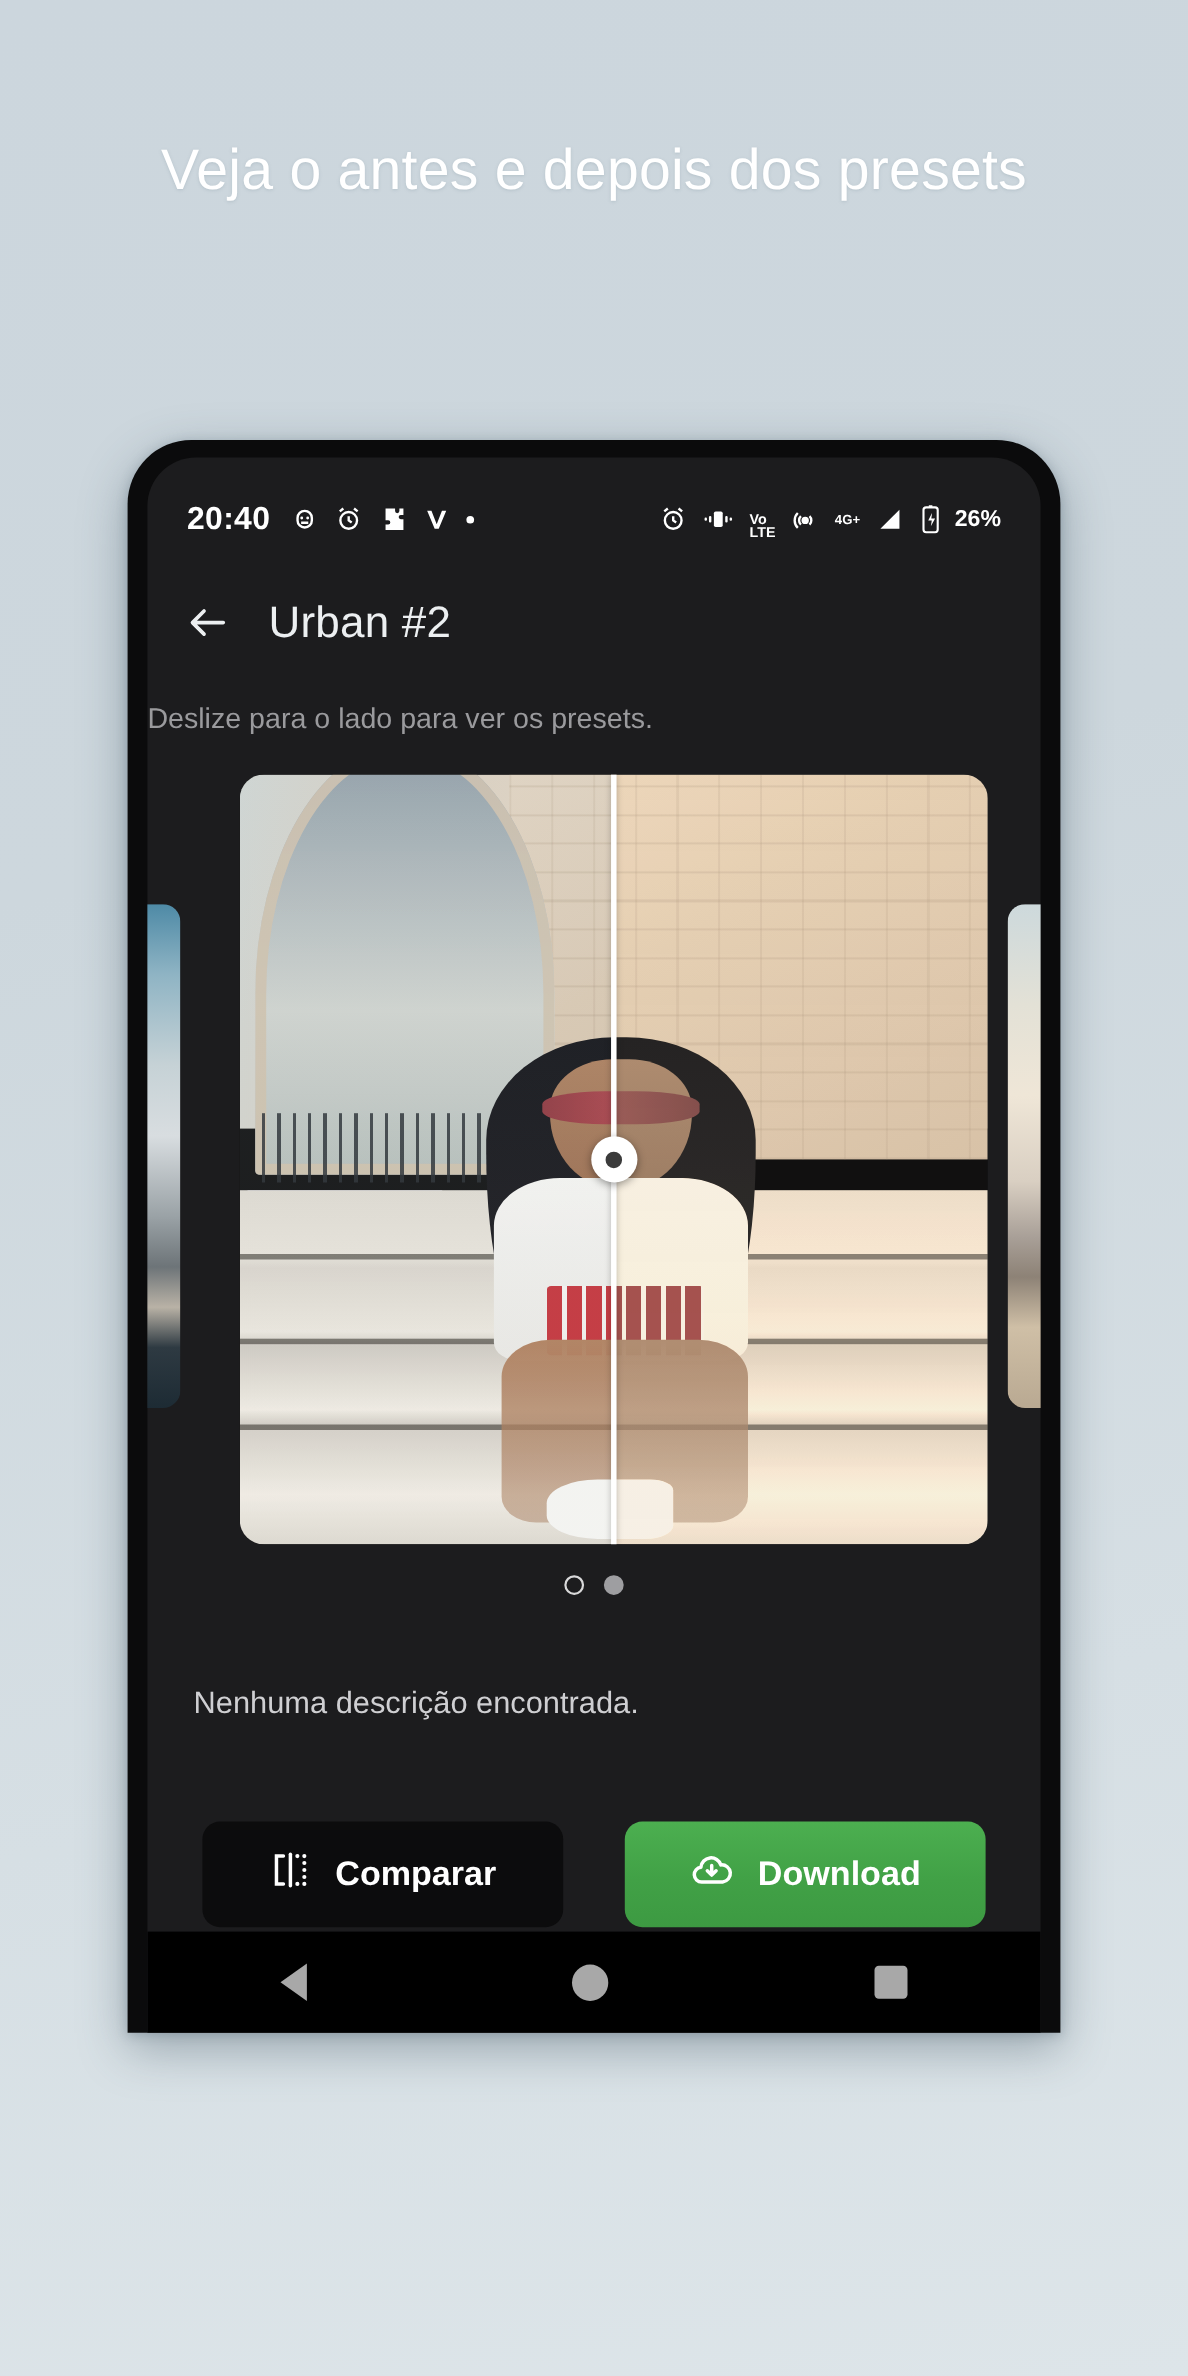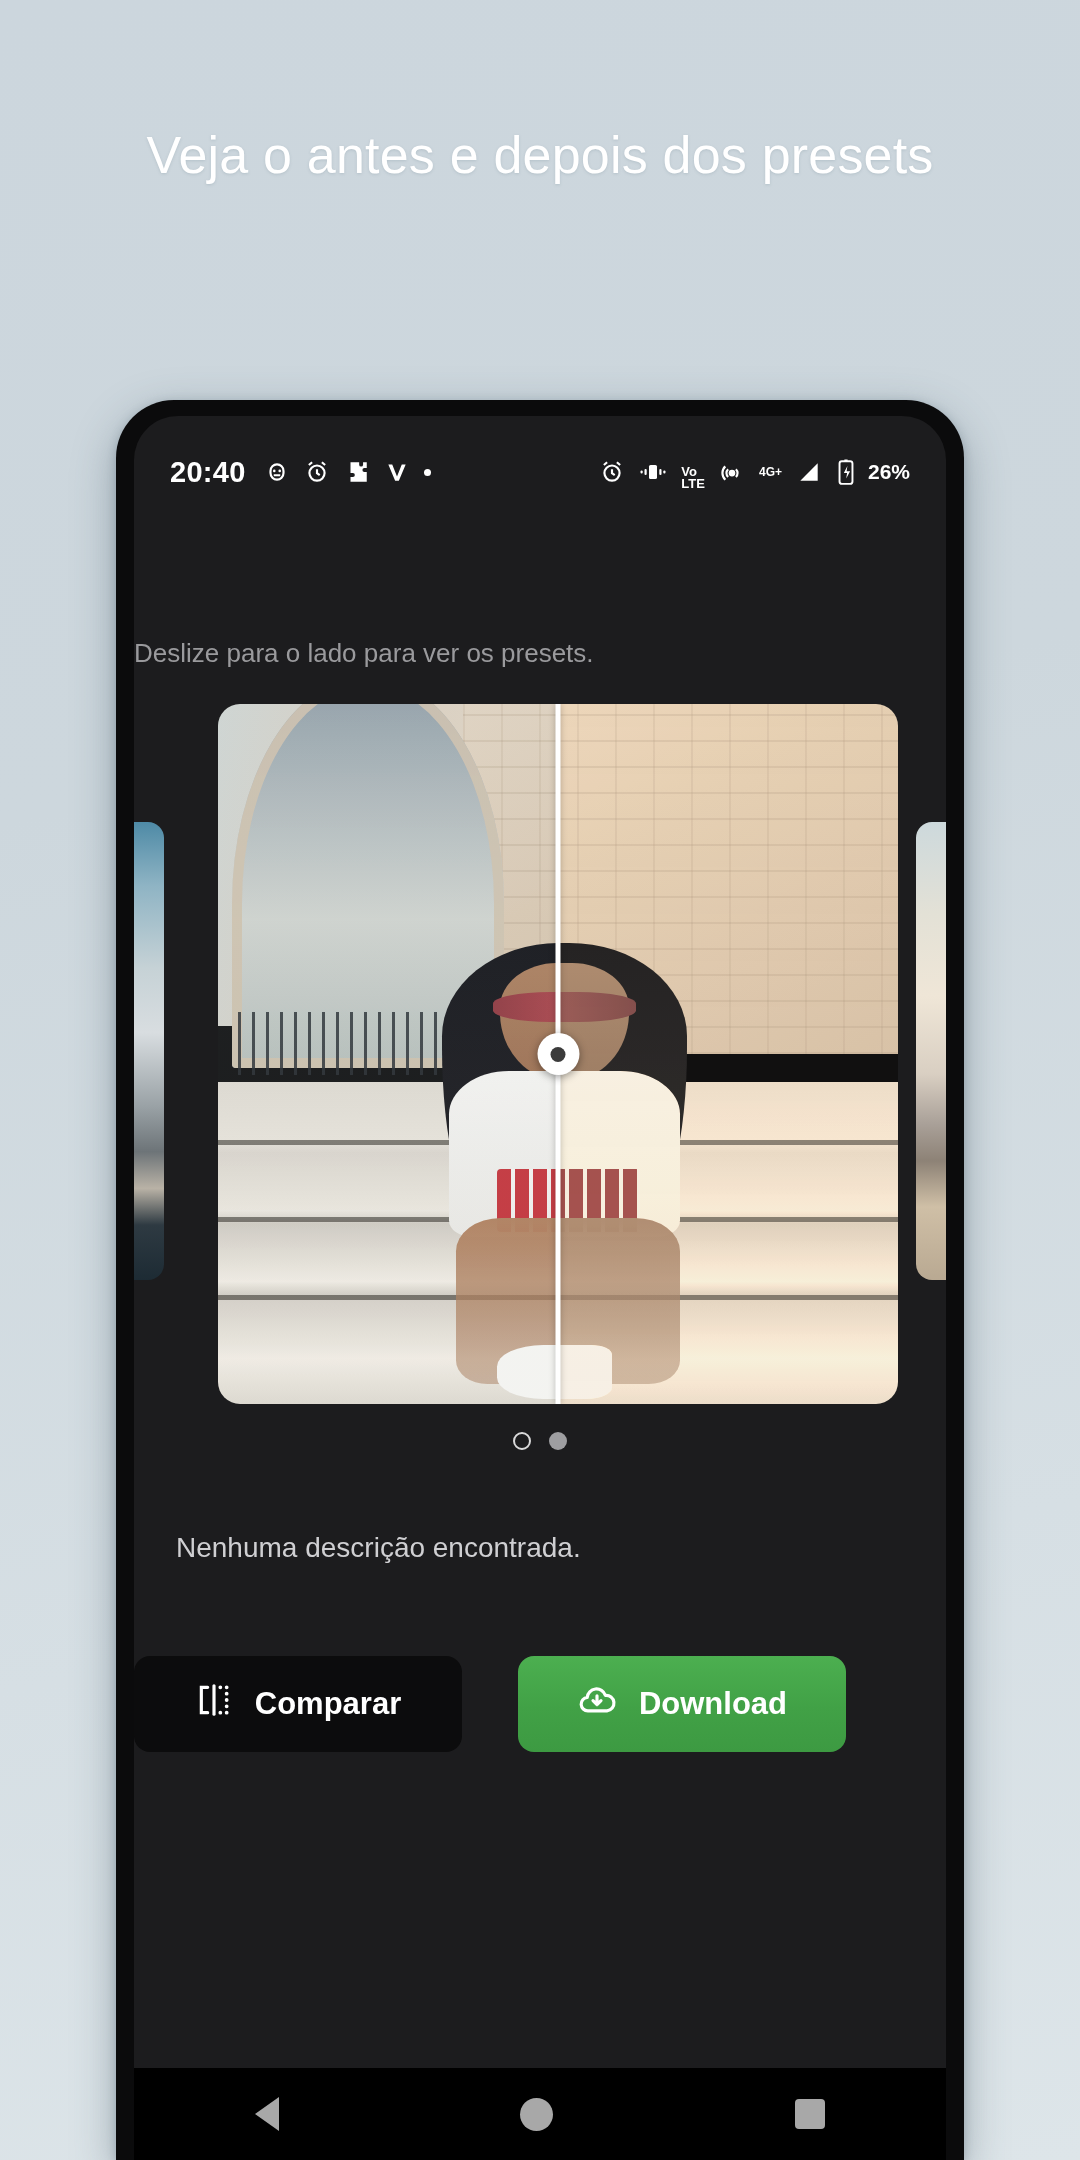--- a/index.html
+++ b/index.html
@@ -14,21 +14,21 @@
   .headline{
     position:absolute; left:0; top:125px; width:1080px;
     text-align:center; color:#ffffff;
     font-size:52px; font-weight:400; letter-spacing:.2px;
     text-shadow:0 1px 3px rgba(120,140,150,.28);
   }
 
   
   .phone{
     position:absolute; left:116px; top:400px;
-    width:848px; height:1760px;
+    width:848px; height:1448px;
     background:#0b0b0c;
     border-radius:58px 58px 0 0;
     box-shadow:0 14px 44px rgba(60,80,95,.40), 0 2px 10px rgba(60,80,95,.25);
     overflow:hidden;
   }
   .phone-inner{
     position:absolute; left:18px; top:16px; right:18px; bottom:0;
     background:#1c1c1e;
     border-radius:44px 44px 0 0;
     overflow:hidden;
@@ -211,21 +211,21 @@
 
   
   .desc{
     position:absolute; left:42px; top:1116px;
     color:#cfcfd2; font-size:28px;
   }
 
   
   .actions{
     position:absolute; left:0; top:1240px; width:100%;
-    display:flex; gap:56px;border-radius:21px;
+    display:flex; justify-content:center; gap:56px;border-radius:21px;
   }
   .btn{
     display:flex; align-items:center; justify-content:center; gap:22px;
     height:96px; border-radius:16px; cursor:pointer;
     font-size:31px; font-weight:700; color:#fff;
   }
   .btn.compare { width:328px; background:#0c0c0d; }
   .btn.download{ width:328px;
     background:linear-gradient(180deg,#4caf50 0%,#41a146 55%,#3d9a42 100%); }
 
@@ -334,20 +334,28 @@
             <rect x="2" y="3" width="12" height="21" rx="2.2"></rect>
             <path d="M6.5 2.2h3"></path>
             <path d="M9.3 7.5 6 14h3l-.8 5 3.6-6.6H8.6z" fill="#fff" stroke="none"></path>
           </svg>
         </span>
 
         <span class="sb-batt">26%</span>
       </div>
     </div>
 
+    <div class="appbar">
+      <span class="back-arrow">
+        <svg width="42" height="42" viewBox="0 0 24 24" fill="none" stroke="#eceff1" stroke-width="1.9" stroke-linecap="round" stroke-linejoin="round">
+          <path d="M20 12H4M10 6l-6 6 6 6"></path>
+        </svg>
+      </span>
+      <span class="appbar-title">Urban #2</span>
+    </div>
 
     <div class="hint">Deslize para o lado para ver os presets.</div>
 
     <div class="carousel">
 
       <div class="peek left">
         <div class="peek-l-img"></div>
       </div>
 
       <div class="photo-card">

